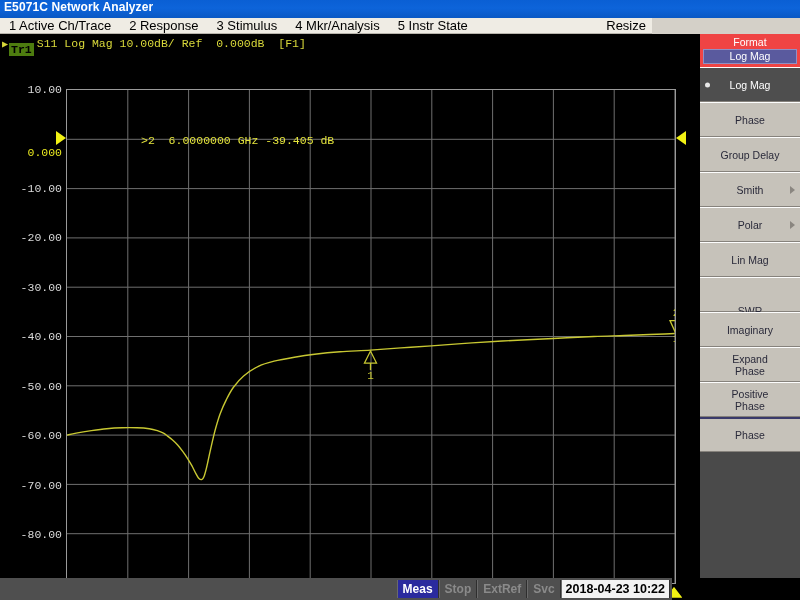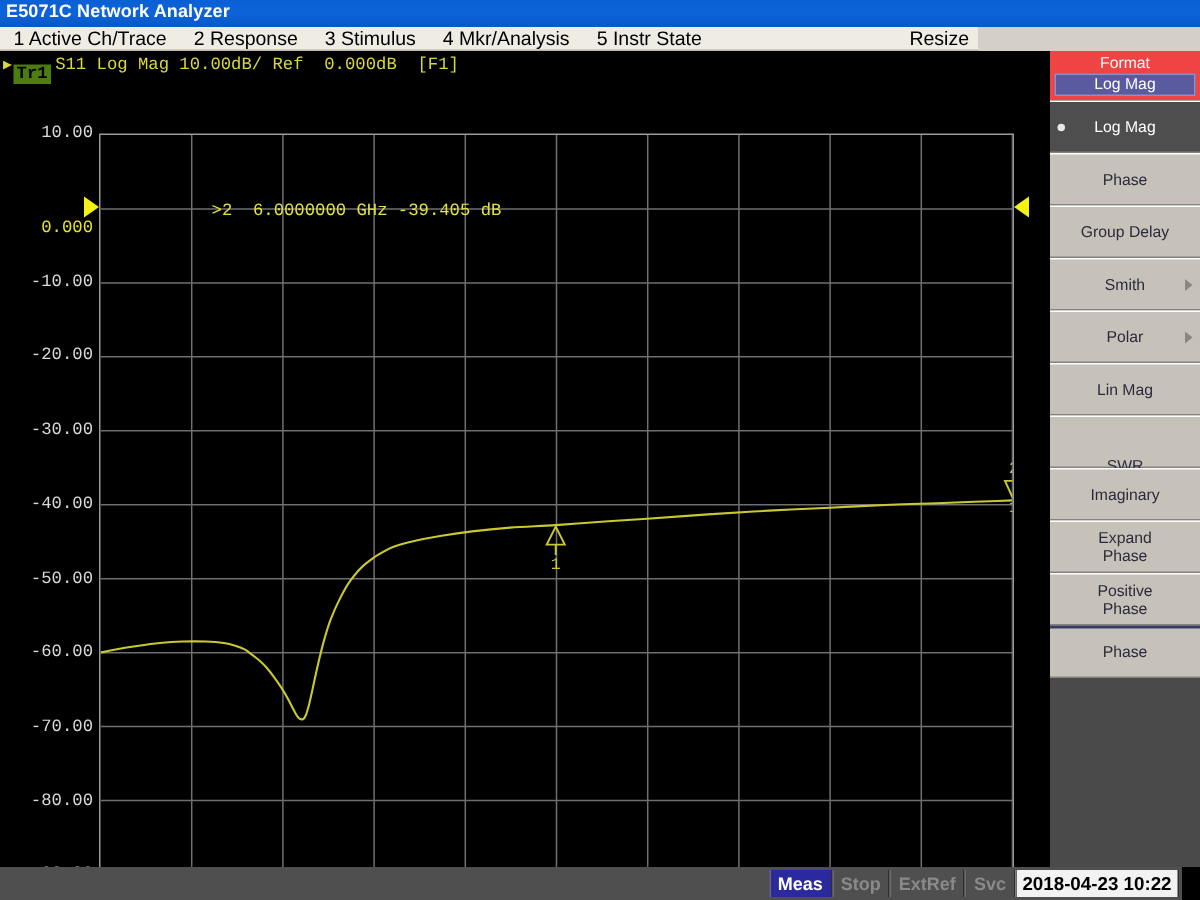--- a/index.html
+++ b/index.html
@@ -124,21 +124,21 @@
     position: absolute; right: 5px; top: 50%; transform: translateY(-50%);
     width: 0; height: 0;
     border-top: 4px solid transparent; border-bottom: 4px solid transparent;
     border-left: 5px solid #8a8680;
   }
   .skey.return { border-top: 2px solid #3a3a6a; }
   .softfill { width: 100px; background: #4a4a4a; height: 60px; }
 
   
   .sysbar {
-    position: absolute; left: 0; top: 578px; width: 788px; height: 22px;
+    position: absolute; left: 0; top: 578px; width: 672px; height: 22px;
     background: #4f4f4f; display: flex; align-items: center;
     justify-content: flex-end;
   }
   .sysbar .cell {
     height: 18px; display: flex; align-items: center; justify-content: center;
     font-size: 12px; font-weight: bold; padding: 0 5px;
     border-left: 1px solid #6a6a6a; border-right: 1px solid #2e2e2e;
   }
   .sysbar .meas { background: #2a2a9e; color: #fff; }
   .sysbar .off { background: #4f4f4f; color: #8a8a8a; }

